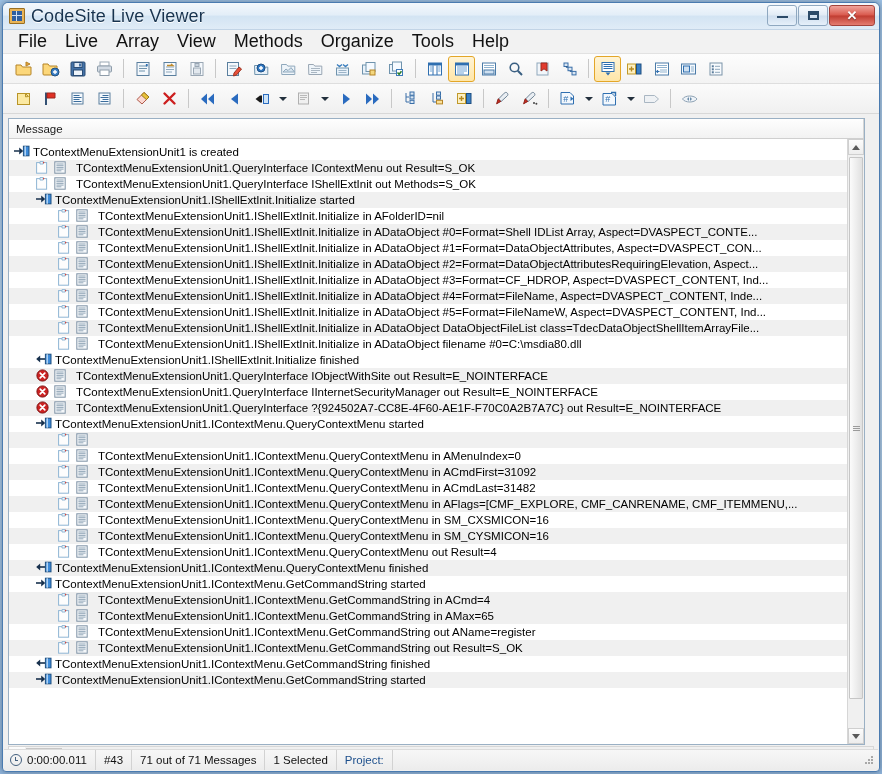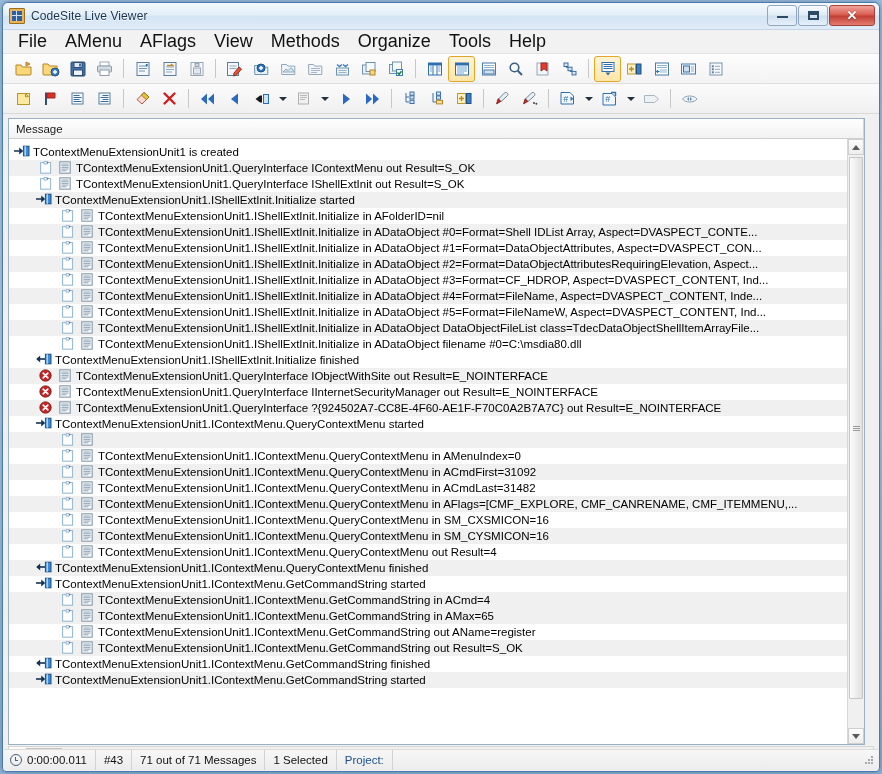--- a/index.html
+++ b/index.html
@@ -46,21 +46,21 @@
     background:#2f5fa0;
     box-sizing:border-box;
   }
   .title-icon .grid::before{
     content:""; position:absolute; left:0; top:4px; width:10px; height:1px; background:#cfe0f4;
   }
   .title-icon .grid::after{
     content:""; position:absolute; left:4px; top:0; width:1px; height:10px; background:#cfe0f4;
   }
   .title-text {
-    font-size: 12px; color: #17334f;
+    font-size: 18px; color: #17334f;
     text-shadow: 0 1px 0 #ffffff;
     letter-spacing: .1px;
   }
   .win-buttons {
     position: absolute; right: 4px; top: 2px;
     display: flex; gap: 1px;
   }
   .wb {
     width: 28px; height: 19px;
     border: 1px solid #8fa8c0;
@@ -118,21 +118,20 @@
   .caret { width:0;height:0;border-left:4px solid transparent;border-right:4px solid transparent;border-top:4px solid #23303d; }
 
   
   .list-wrap {
     position: relative;
     margin: 4px 14px 0 5px;
     height: 625px;
     border: 1px solid #9ab0c4;
     background: #fca5a5;
     overflow: hidden;
-    text-align: right;
   }
   .list-header {
     height: 19px;
     background: linear-gradient(180deg,#fefefe 0%,#f2f2f2 100%);
     border-bottom: 1px solid #cfcfcf;
     display:flex; align-items:center;
   }
   .list-header .col {
     font-size: 11.5px; color:#1a1a1a; padding-left:7px; flex:1 1 auto;
     border-right:1px solid #d5d5d5; height:100%; display:flex; align-items:center;
@@ -235,22 +234,22 @@
             </div>
           </div>
       <div class="wb close">
             <div class="x-g">✕</div>
           </div>
     </div>
   </div>
 
   <div class="menubar">
     <div class="menuitem">File</div>
-    <div class="menuitem">AMenu</div>
-    <div class="menuitem">AFlags</div>
+    <div class="menuitem">Live</div>
+    <div class="menuitem">Array</div>
     <div class="menuitem">View</div>
     <div class="menuitem">Methods</div>
     <div class="menuitem">Organize</div>
     <div class="menuitem">Tools</div>
     <div class="menuitem">Help</div>
   </div>
 
   <div class="toolbar">
     <div class="tbtn">
       <svg width="18" height="16" viewBox="0 0 18 16">
@@ -620,21 +619,21 @@
             <span class="ind" style="width: 27px;"></span>
             <span class="icn"><svg width="12" height="13" viewBox="0 0 12 13">
                 <rect x="0.6" y="1.6" width="10" height="10.6" fill="#fdfdfd" stroke="#8fb6d4"></rect>
                 <path d="M4 0.6h3.2v2.4H4z" fill="#fdfdfd" stroke="#8fb6d4"></path>
                 <path d="M7.0 0.4l1.6 1.1-1.6 1.2z" fill="#d8443a"></path>
               </svg></span>
             <span class="icn2"><svg width="12" height="13" viewBox="0 0 12 13">
                 <rect x="0.8" y="0.8" width="10.4" height="11.4" fill="#f4f7fa" stroke="#7f93a6"></rect>
                 <path d="M2.4 3h7.2M2.4 4.7h7.2M2.4 6.4h7.2M2.4 8.1h7.2M2.4 9.8h5" stroke="#93a7b8"></path>
               </svg></span>
-            <span class="rtext">TContextMenuExtensionUnit1.QueryInterface IShellExtInit out Result=S_OK</span>
+            <span class="rtext">TContextMenuExtensionUnit1.QueryInterface IShellExtInit out Methods=S_OK</span>
           </div>
           <div class="row alt">
             <span class="ind" style="width: 27px;"></span>
             <span class="icn" style="margin-right: 3px;"><svg width="16" height="12" viewBox="0 0 16 12">
                 <path d="M0 5.2h5.6v1.6H0z" fill="#17304d"></path>
                 <path d="M5.2 2.4L9.2 6l-4 3.6z" fill="#17304d"></path>
                 <rect x="9.4" y="1.2" width="5.6" height="9.6" fill="#3c8ad9" stroke="#1d4f80"></rect>
                 <rect x="10.6" y="1.2" width="1.2" height="9.6" fill="#cfe4f7"></rect>
               </svg></span>
             <span class="rtext">TContextMenuExtensionUnit1.IShellExtInit.Initialize started</span>

